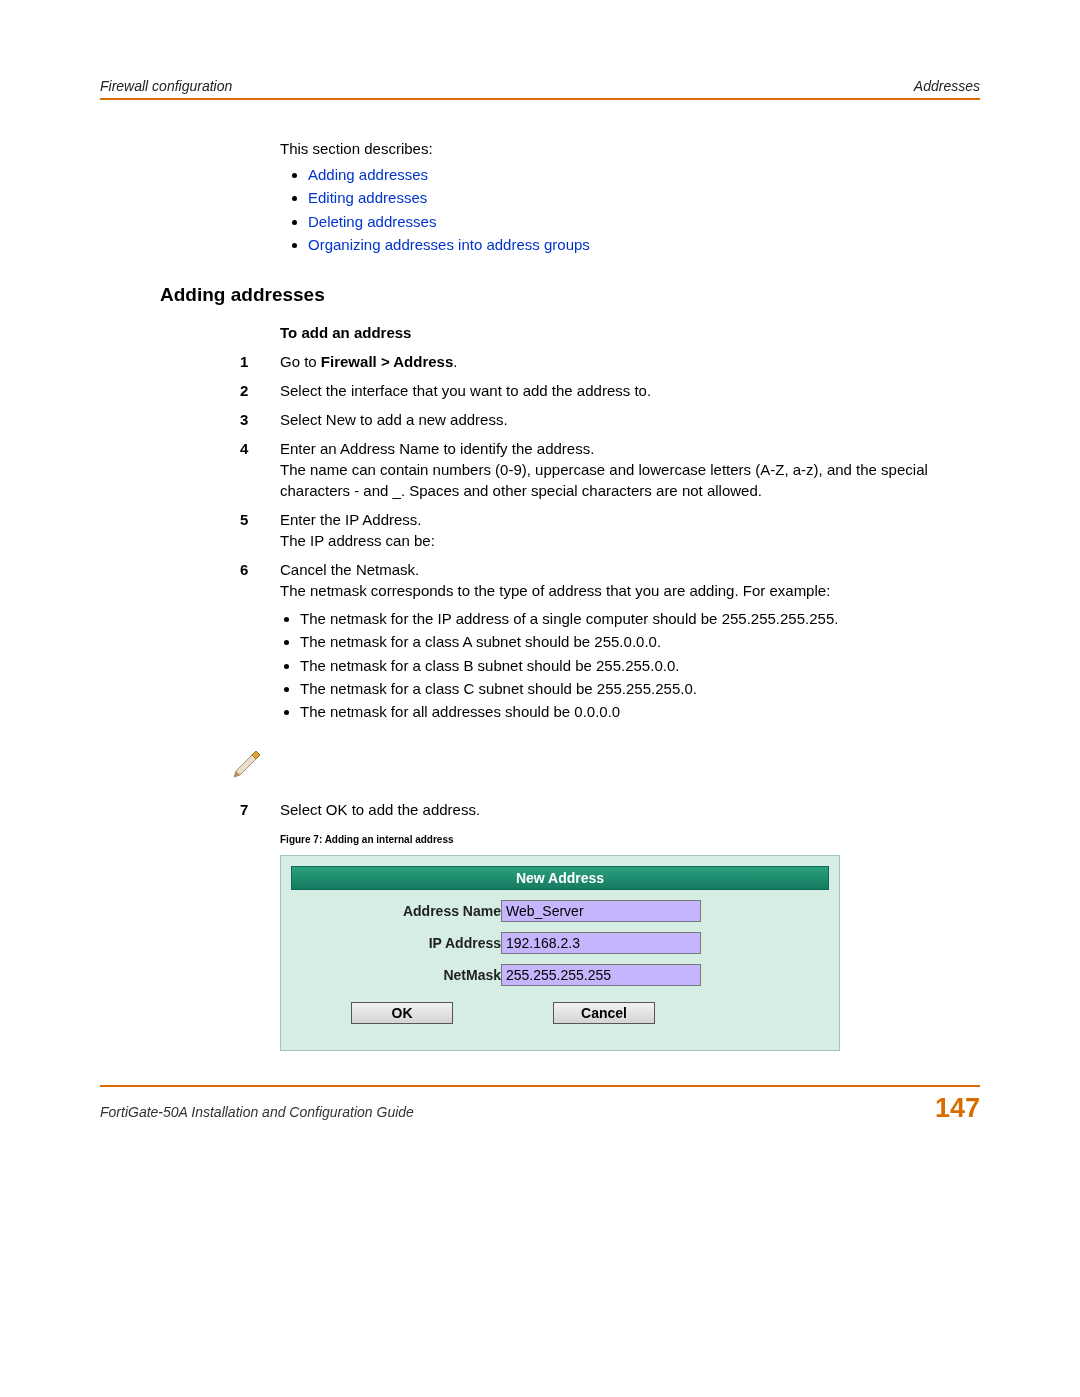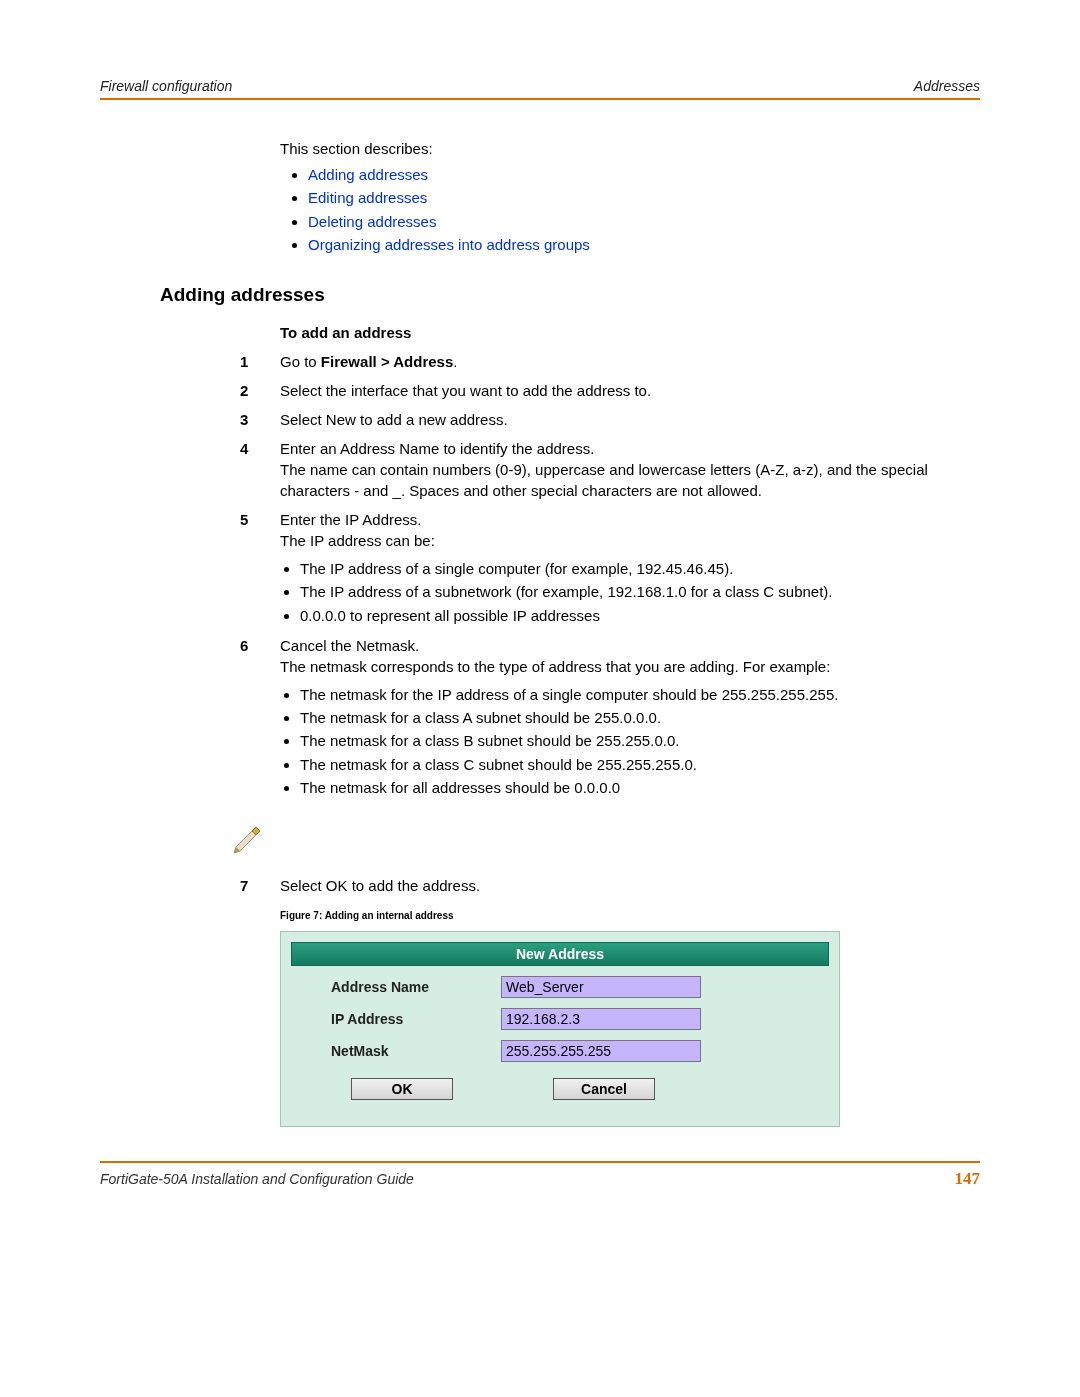--- a/index.html
+++ b/index.html
@@ -129,20 +129,21 @@
   .fig-row {
     display: flex;
     align-items: center;
     margin-bottom: 10px;
   }
   .fig-label {
     width: 170px;
     font-weight: bold;
     color: #222;
     font-size: 14px;
+    text-align: right;
   }
   .fig-input {
     width: 200px;
     font-family: Arial, sans-serif;
     font-size: 14px;
     padding: 2px 4px;
     border: 1px solid #777;
     background: #c4b5fd;
     box-sizing: border-box;
   }
@@ -173,22 +174,21 @@
     align-items: baseline;
   }
   .footer-left {
     font-style: italic;
     font-size: 14px;
     color: #333;
   }
   .footer-right {
     color: #d96c00;
     font-weight: bold;
-    font-size: 17px;
-    font-family: Liberation Serif, serif;
+    font-size: 27px;
   }
   .pencil-svg {
     width: 36px;
     height: 36px;
   }
 </style>
 </head>
 <body>
 
 <div class="page">
@@ -237,25 +237,20 @@
         <div>Enter an Address Name to identify the address.</div>
         <div>The name can contain numbers (0-9), uppercase and lowercase letters (A-Z, a-z), and the special characters - and _. Spaces and other special characters are not allowed.</div>
       </div>
     </div>
 
     <div class="step">
       <div class="num">5</div>
       <div class="body">
         <div>Enter the IP Address.</div>
         <div>The IP address can be:</div>
-        <ul class="sublist">
-          <li>The IP address of a single computer (for example, 192.45.46.45).</li>
-          <li>The IP address of a subnetwork (for example, 192.168.1.0 for a class C subnet).</li>
-          <li>0.0.0.0 to represent all possible IP addresses</li>
-        </ul>
       </div>
     </div>
 
     <div class="step">
       <div class="num">6</div>
       <div class="body">
         <div>Cancel the Netmask.</div>
         <div>The netmask corresponds to the type of address that you are adding. For example:</div>
         <ul class="sublist">
           <li>The netmask for the IP address of a single computer should be 255.255.255.255.</li>

